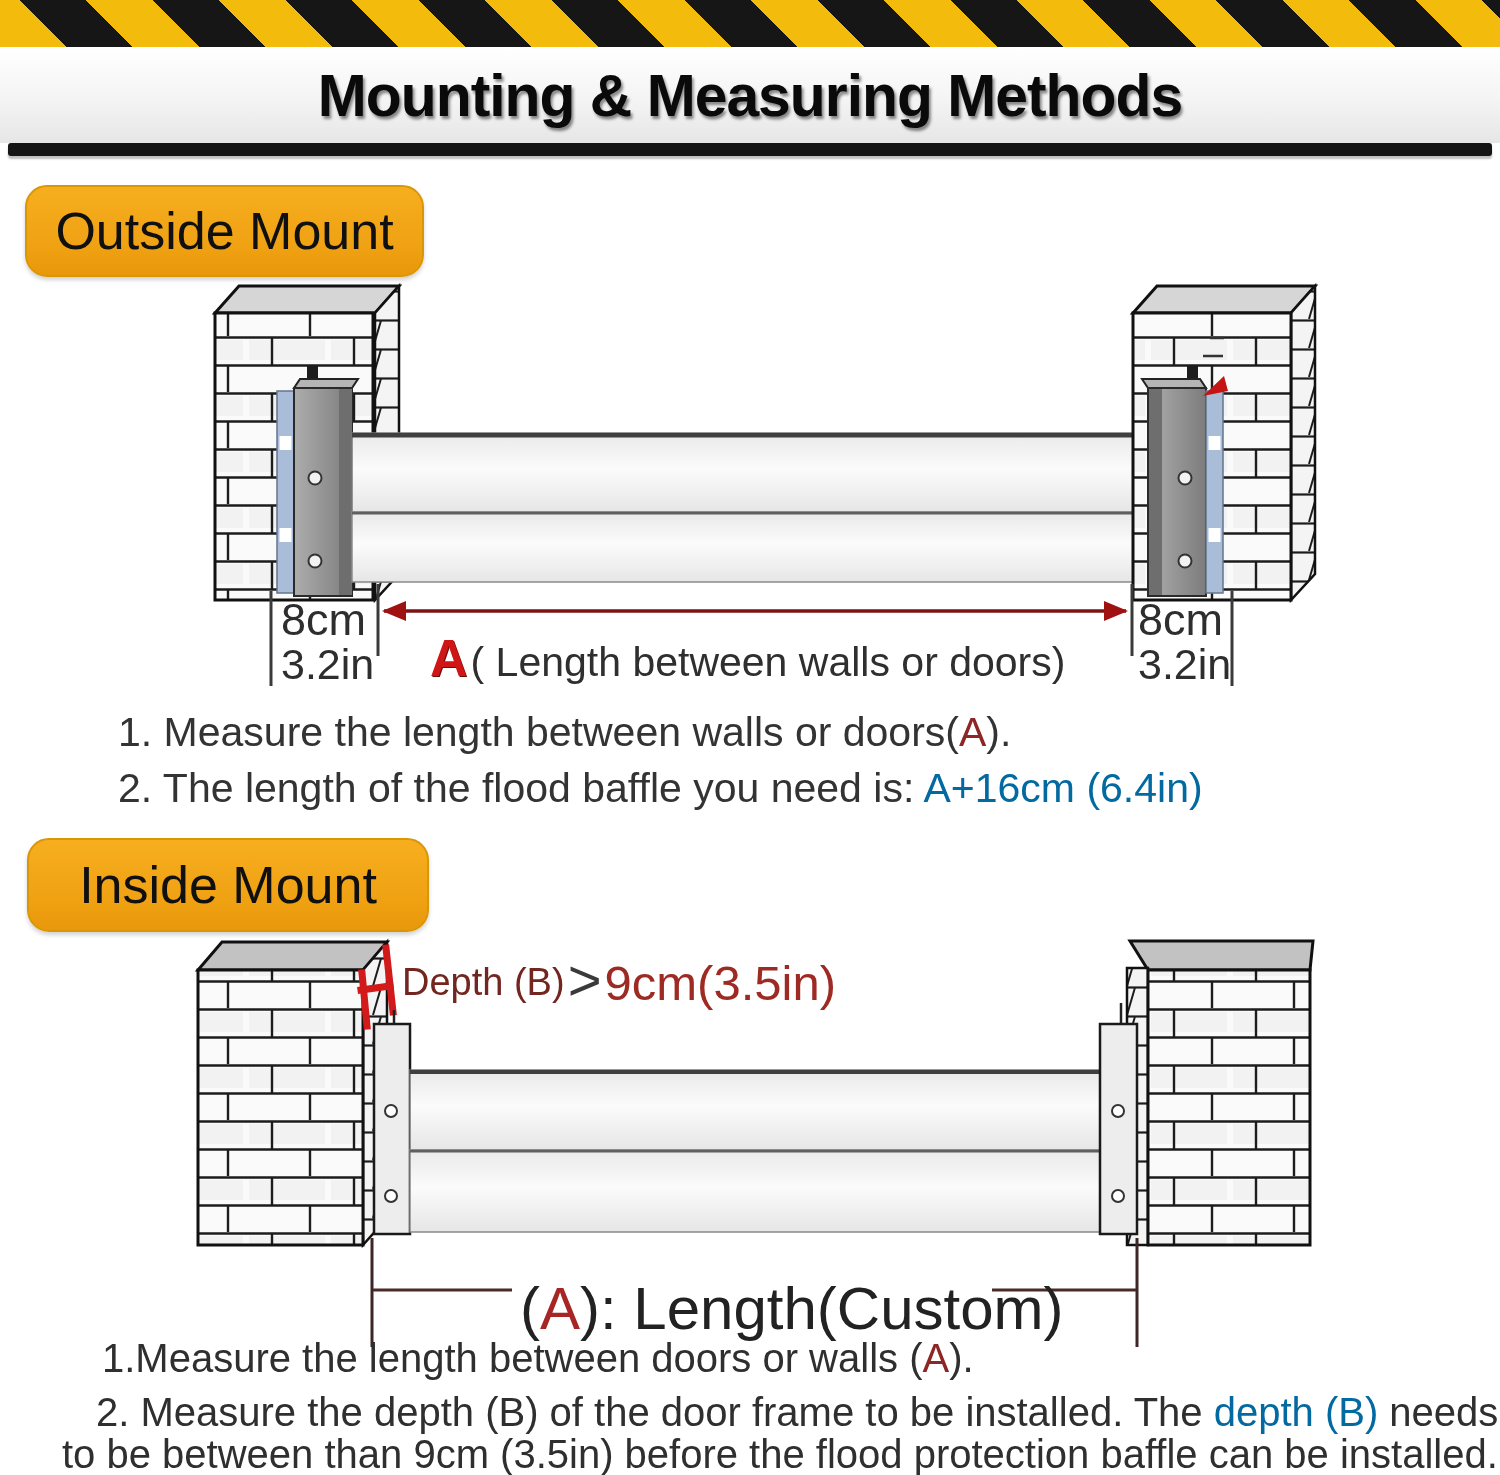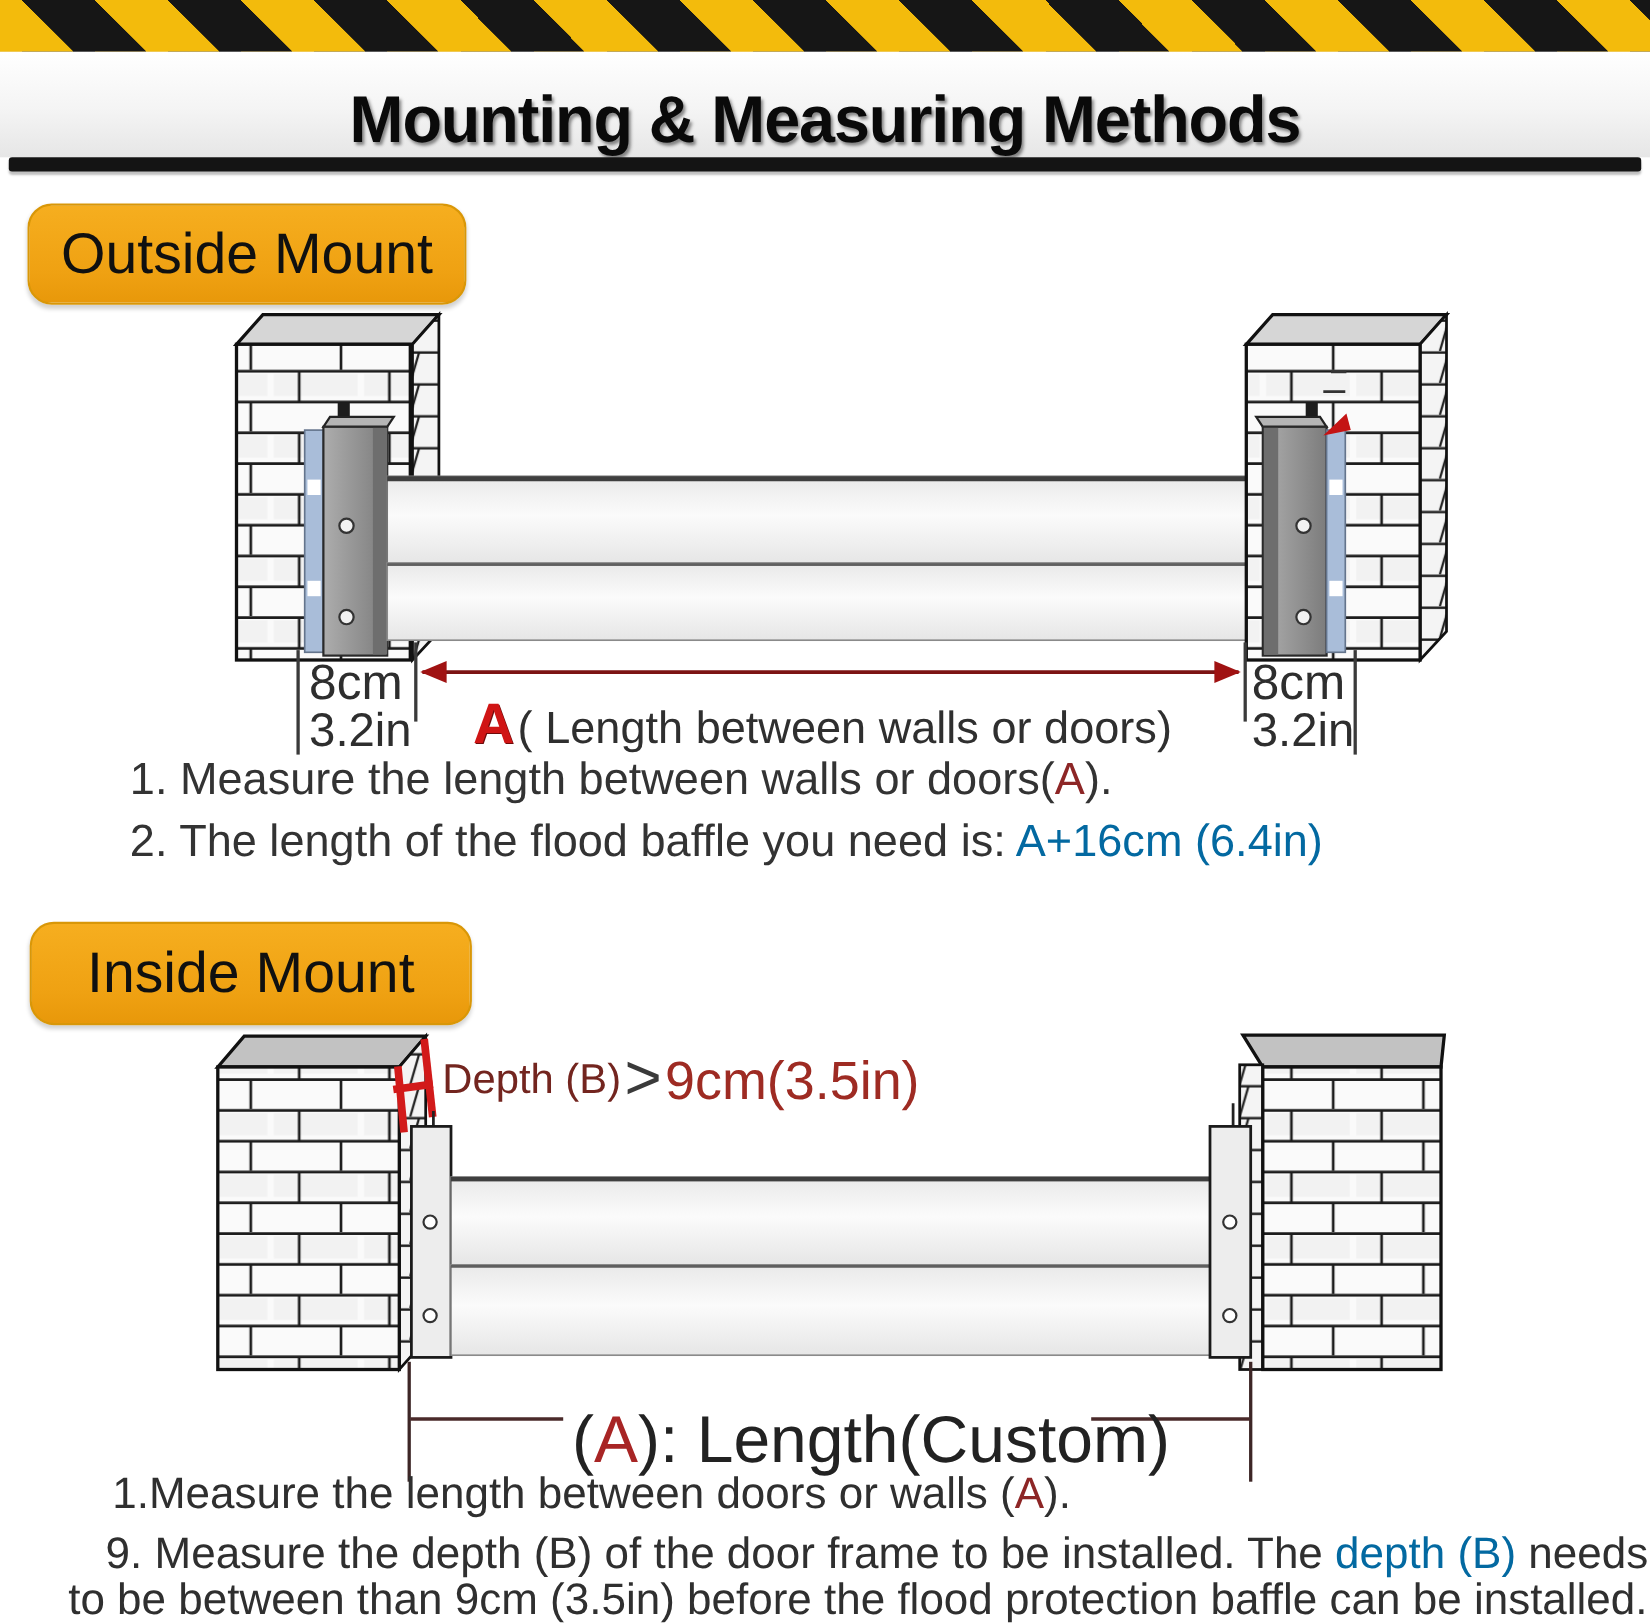--- a/index.html
+++ b/index.html
@@ -9,21 +9,21 @@
   }
   
   .stripes{
     position:absolute;left:0;top:0;width:1500px;height:47px;
     background:repeating-linear-gradient(45deg,#f3bb0c 0 47px,#161616 47px 94px);
     border-bottom:3px solid rgba(0,0,0,.18);
   }
   .title-band{
     position:absolute;left:0;top:47px;width:1500px;height:96px;
     background:linear-gradient(180deg,#ffffff 0%,#f4f4f4 55%,#e6e6e6 100%);
-    display:flex;align-items:flex-end;justify-content:center;
+    display:flex;align-items:center;justify-content:center;
   }
   .page-title{
     font-size:60px;font-weight:700;letter-spacing:-1px;color:#0a0a0a;
     text-shadow:2px 3px 3px rgba(0,0,0,.45);
     transform:scaleX(.98);white-space:nowrap;
   }
   .title-underline{
     position:absolute;left:8px;top:143px;width:1484px;height:13px;background:#141414;
     border-radius:3px;box-shadow:0 3px 2px rgba(0,0,0,.25);
   }
@@ -42,21 +42,21 @@
   #svg-inside{top:935px;}
   
   .overlay{position:absolute;z-index:5;white-space:nowrap;}
   .gap-label{font-size:45px;color:#2e2e2e;line-height:1.02;}
   .gap-label .inches{font-size:43px;}
   .gap-left{left:281px;top:597px;}
   .gap-right{left:1138px;top:597px;}
   .span-label{left:430px;top:628px;width:690px;font-size:41px;color:#2f2f2f;}
   .span-a{font-size:52px;font-weight:700;color:#d01515;text-shadow:1px 1px 0 #6e0b0b;padding-right:3px;}
   .steps{font-size:41px;color:#333333;line-height:1.0;}
-  .steps-outside{left:118px;top:688px;}
+  .steps-outside{left:118px;top:712px;}
   .steps-outside .line2{margin-top:15px;}
   .red-dark{color:#8d2626;}
   .red-mid{color:#0369a1;}
   .depth-label{left:402px;top:946px;display:flex;align-items:center;}
   .depth-prefix{font-size:38px;color:#73251f;}
   .depth-gt{font-size:58px;color:#3a3a3a;margin:0 3px 6px 3px;}
   .depth-value{font-size:49px;color:#9e2b23;}
   .length-label{left:520px;top:1274px;width:455px;text-align:center;font-size:60px;color:#222222;}
   .length-a{color:#a82525;}
   .bottom-line{font-size:40px;color:#2f2f2f;}
@@ -249,19 +249,19 @@
     <span class="depth-gt">&gt;</span>
     <span class="depth-value">9cm(3.5in)</span>
   </div>
   <div class="overlay length-label">
     <span>(</span><span class="length-a">A</span><span>): Length(Custom)</span>
   </div>
   <div class="overlay bottom-line bl1">
     <span>1.Measure the length between doors or walls (</span><span class="red-dark">A</span><span>).</span>
   </div>
   <div class="overlay bottom-line bl2">
-    <span>9. Measure the depth (B) of the door frame to be installed. The </span><span class="red-mid">depth (B)</span><span> needs</span>
+    <span>2. Measure the depth (B) of the door frame to be installed. The </span><span class="red-mid">depth (B)</span><span> needs</span>
   </div>
   <div class="overlay bottom-line bl3">
     <span>to be between than 9cm (3.5in) before the flood protection baffle can be installed.</span>
   </div>
 
 </div>
 
 </body></html>

